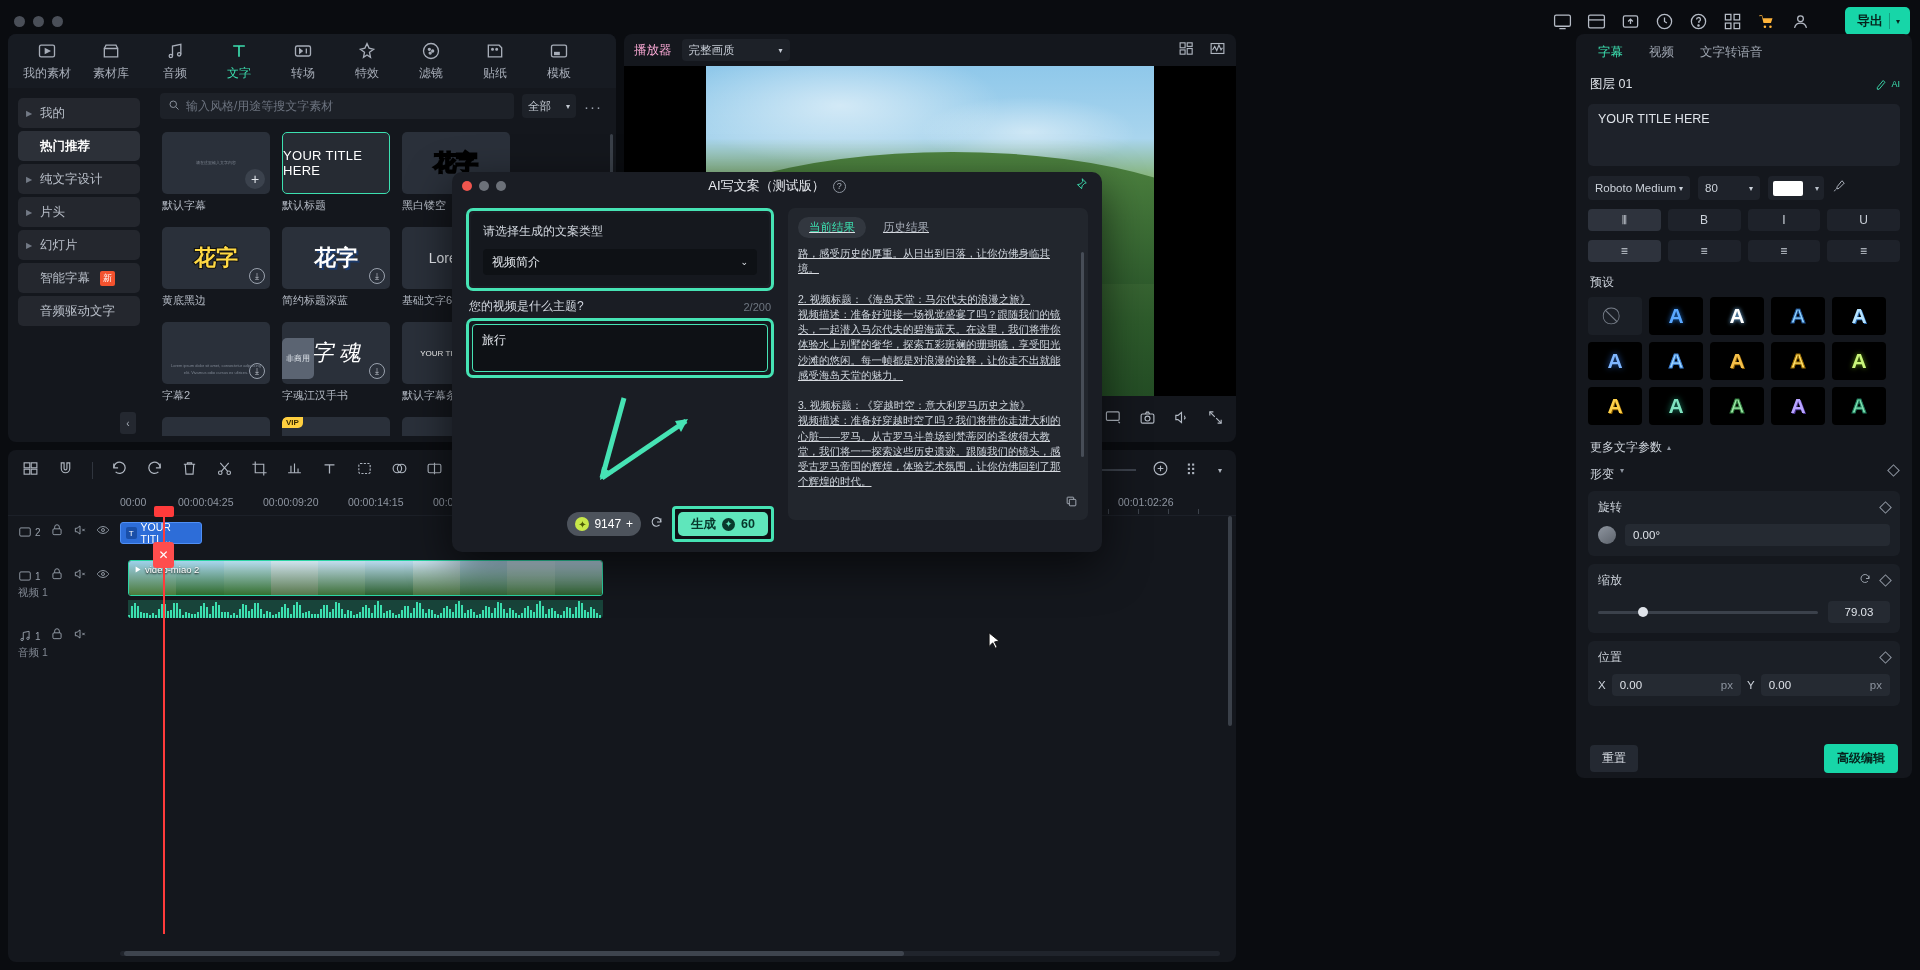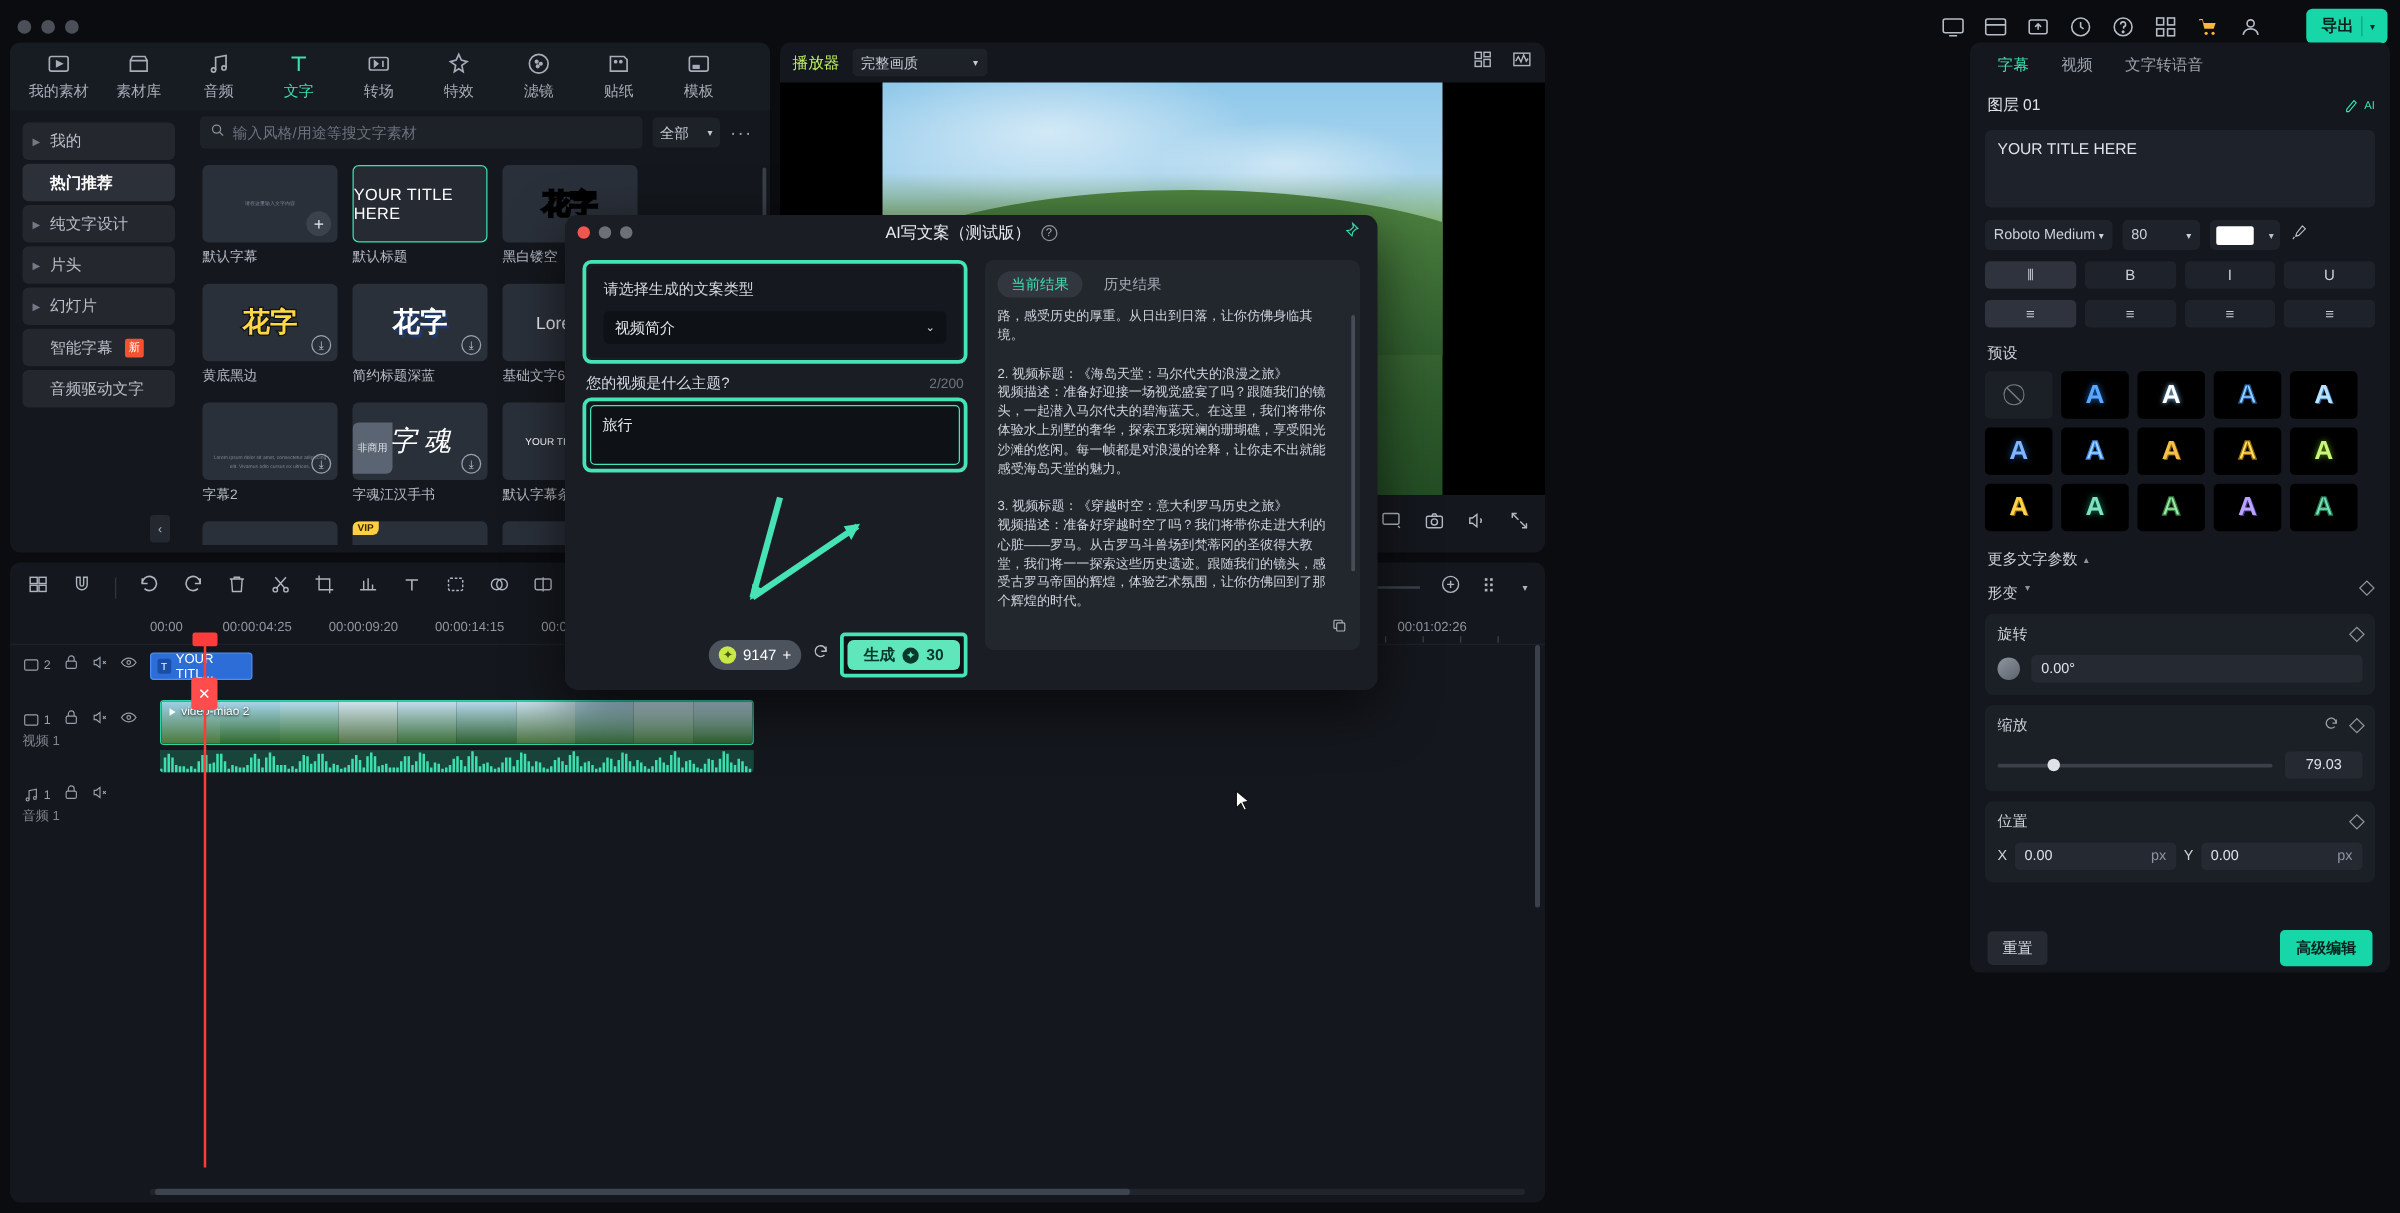--- a/index.html
+++ b/index.html
@@ -131,21 +131,21 @@
     position:absolute; right:3px; top:46px; width:3px; height:170px;
     background:#3a4049; border-radius:2px;
   }
 
   
   .player {
     position:absolute; left:624px; top:34px; width:612px; height:408px;
     background:#14171d; border-radius:8px; overflow:hidden;
   }
   .player-top { height:32px; display:flex; align-items:center; padding:0 10px; gap:10px; }
-  .ptitle { font-size:12.5px; color:#bef264; }
+  .ptitle { font-size:12.5px; color:#f9a8d4; }
   .quality-sel {
     width:108px; height:22px; background:#1d2128; border-radius:4px;
     display:flex; align-items:center; justify-content:space-between;
     padding:0 7px; font-size:11.5px; color:#c6ccd5;
   }
   .ptop-right { margin-left:auto; display:flex; gap:14px; align-items:center; color:#aeb5bf; }
   .ptop-right svg { width:17px; height:17px; }
   .stage {
     position:absolute; left:0; top:32px; width:612px; height:330px;
     background:#000; display:flex; align-items:center; justify-content:center;
@@ -416,21 +416,21 @@
   }
   .topic-label { font-size:12px; color:#d3d8e0; }
   .topic-count { font-size:11px; color:#6e7680; }
   .ta-outer { margin-top:3px; border:3px solid #46e3b4; border-radius:7px; padding:3px; background:#15181e; }
   .ta-inner {
     border:1px solid #46e3b4; border-radius:4px; background:#0e1115;
     height:48px; padding:7px 9px; font-size:12px; color:#e3e7ec;
   }
   .arrows { position:absolute; left:0; right:0; top:118px; height:90px; }
 
-  .mright { flex:1; background:#22262d; border-radius:7px; padding:9px 10px; position:relative; }
+  .mright { flex:1; background:#22262d; border-radius:7px; padding:9px 10px; position:relative;text-decoration:underline; }
   .rtabs { display:flex; gap:6px; align-items:center; }
   .rtab { font-size:11.5px; color:#a8aeb9; padding:3px 11px; border-radius:11px; }
   .rtab.active { background:#32373f; color:#3ce0b0; }
   .result-text {
     margin-top:8px; font-size:10.5px; line-height:1.45; color:#cdd3db;
     height:245px; overflow:hidden; white-space:pre-wrap; padding-right:8px;
   }
   .rscroll {
     position:absolute; right:4px; top:44px; width:3px; height:205px;
     background:#474d57; border-radius:2px;
@@ -1377,21 +1377,21 @@
         <span>+</span>
       </div>
       <div class="refresh"><svg viewBox="0 0 24 24" fill="none" stroke="currentColor" stroke-width="2">
             <path d="M20 11a8 8 0 1 0-2.3 5.6"></path>
             <path d="M20 4v7h-7"></path>
           </svg></div>
       <div class="gen-wrap">
         <div class="gen-btn">
           <span>生成</span>
           <span class="gen-coin">✦</span>
-          <span>30</span>
+          <span>60</span>
         </div>
       </div>
     </div>
   </div>
 
   <div class="cursor">
     <svg viewBox="0 0 14 20">
         <path d="M1 1l11 9-5 1 3 6-2 1-3-6-4 4z" fill="#fff" stroke="#111" stroke-width="1"></path>
       </svg>
   </div>

